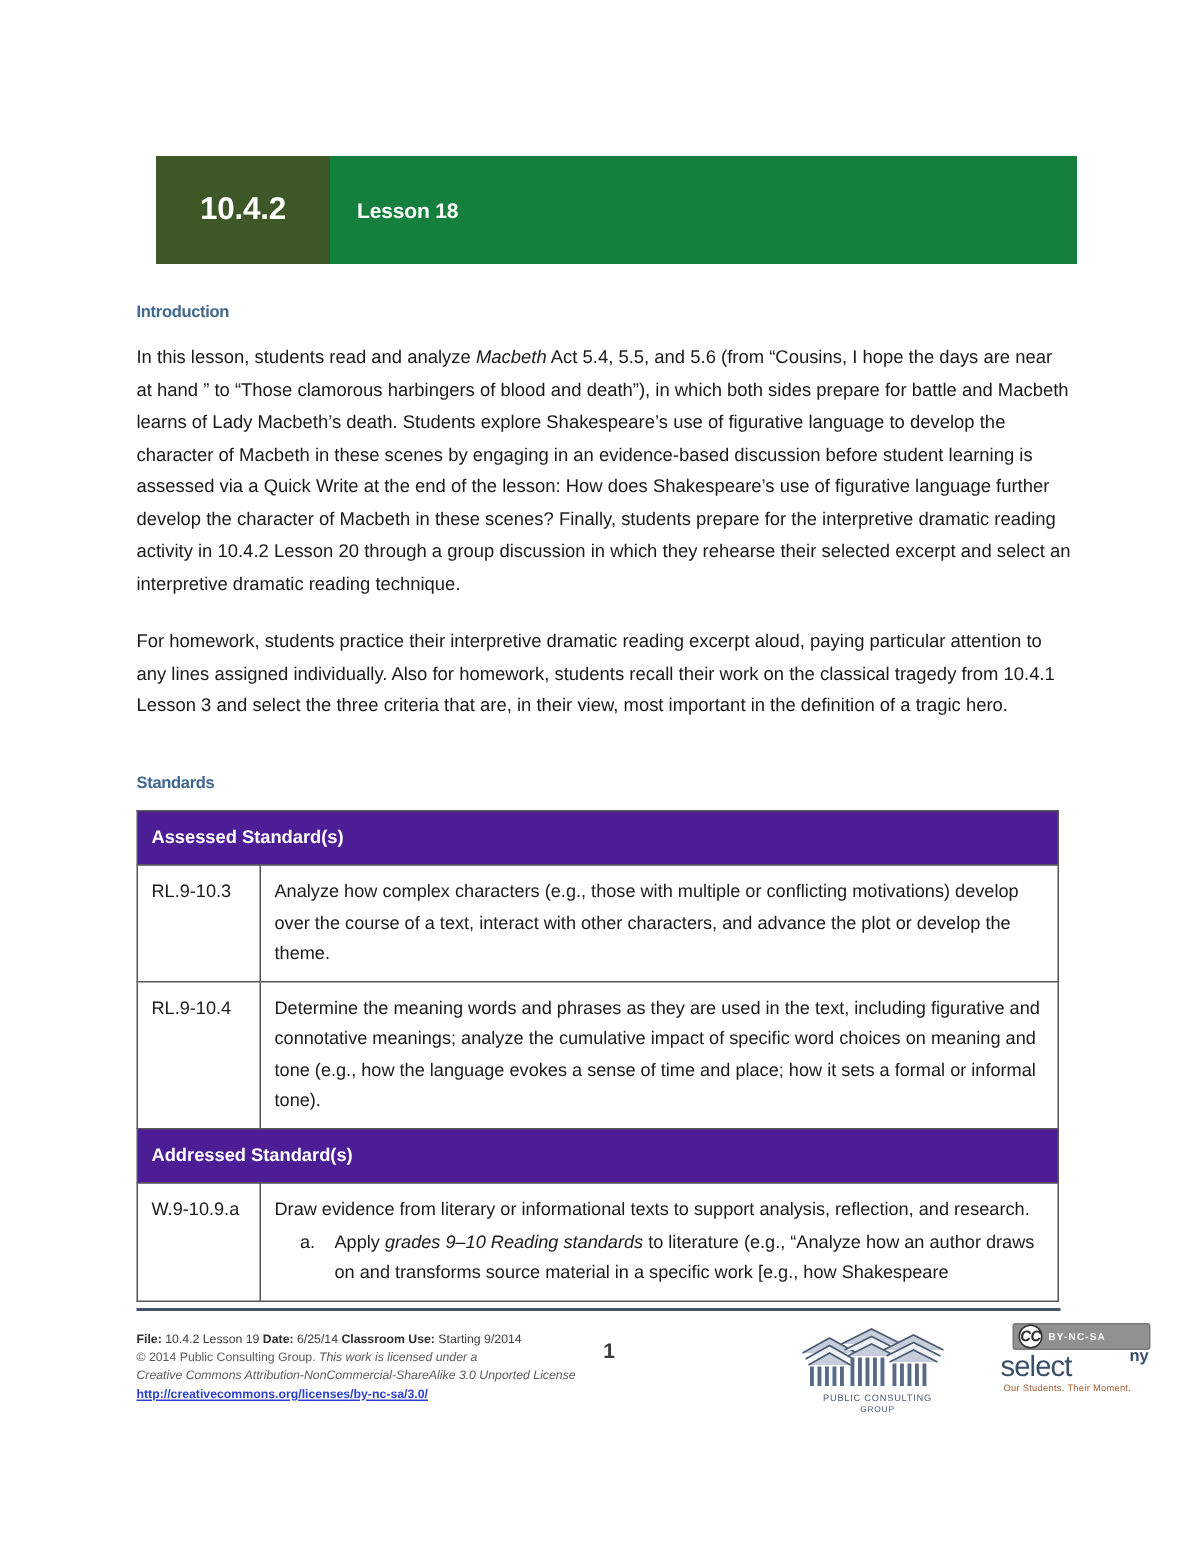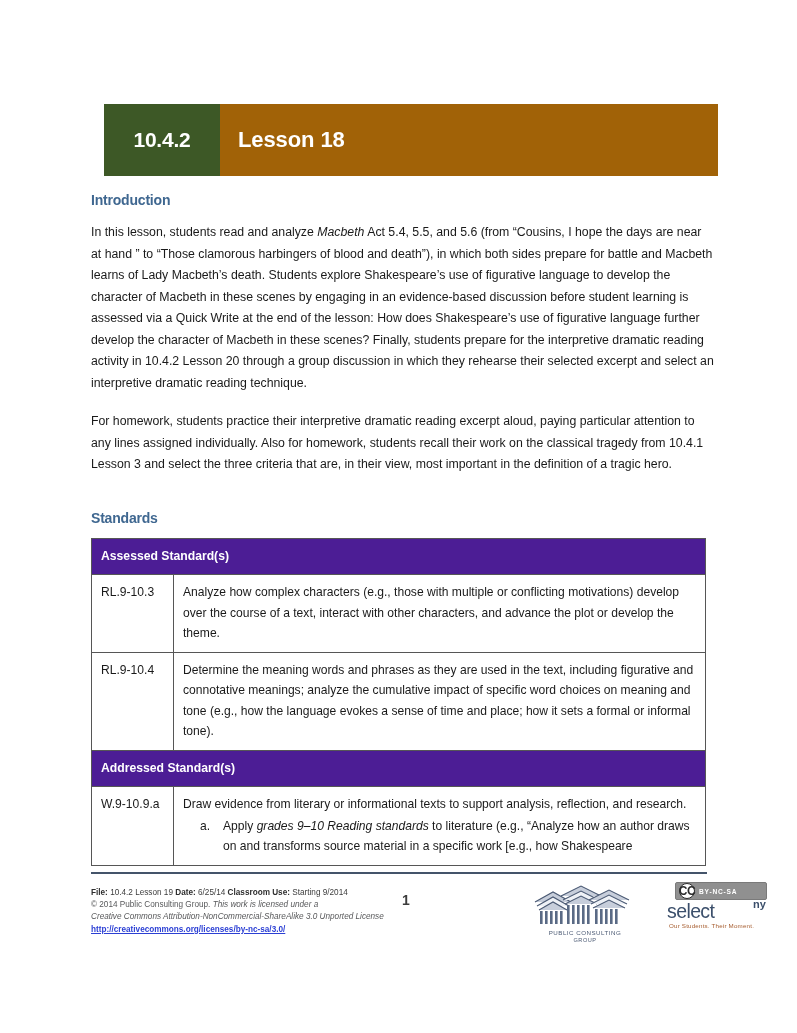--- a/index.html
+++ b/index.html
@@ -65,42 +65,42 @@
     display: flex;
     align-items: center;
     justify-content: center;
     color: #ffffff;
     font-size: 21px;
     font-weight: bold;
     letter-spacing: -0.2px;
   }
   .banner-title {
     flex: 1;
-    background: #a16207;
+    background: #15803d;
     display: flex;
     align-items: center;
     padding-left: 18px;
     color: #ffffff;
-    font-size: 22px;
+    font-size: 14px;
     font-weight: bold;
     letter-spacing: -0.1px;
   }
 
   
   .content {
     position: absolute;
     top: 192px;
     left: 91px;
     width: 624px;
   }
   h2.section-heading {
     color: #3f6790;
-    font-size: 14px;
-    font-weight: bold;
-    margin: 0 0 14px 0;
+    font-size: 11px;
+    font-weight: bold;
+    margin: 10px 0 14px 0;
     letter-spacing: -0.2px;
   }
   h2.section-heading.standards {
     margin-top: 34px;
     margin-bottom: 12px;
   }
   p.body-par {
     font-size: 12.3px;
     line-height: 21.5px;
     margin: 0 0 17px 0;
@@ -242,27 +242,28 @@
     padding-left: 3px;
     box-sizing: border-box;
   }
   .cc-circle {
     width: 14px;
     height: 14px;
     border-radius: 50%;
     background: #ffffff;
     border: 1.6px solid #2b2b2b;
     color: #2b2b2b;
-    font-size: 12px;
+    font-size: 10px;
     font-weight: bold;
     display: flex;
     align-items: center;
     justify-content: center;
     letter-spacing: -0.4px;
     flex: none;
+    font-style: italic;
   }
   .cc-terms {
     margin-left: 4px;
     color: #ffffff;
     font-size: 6.6px;
     font-weight: bold;
     letter-spacing: 0.8px;
     white-space: nowrap;
   }
   .engage-word {

